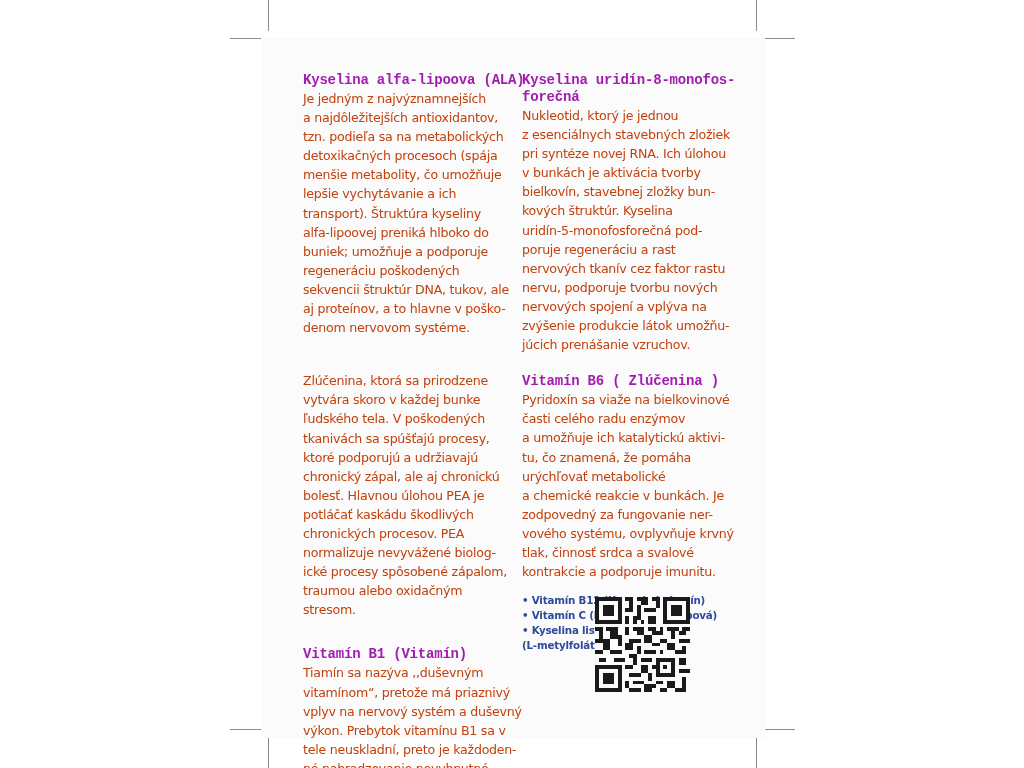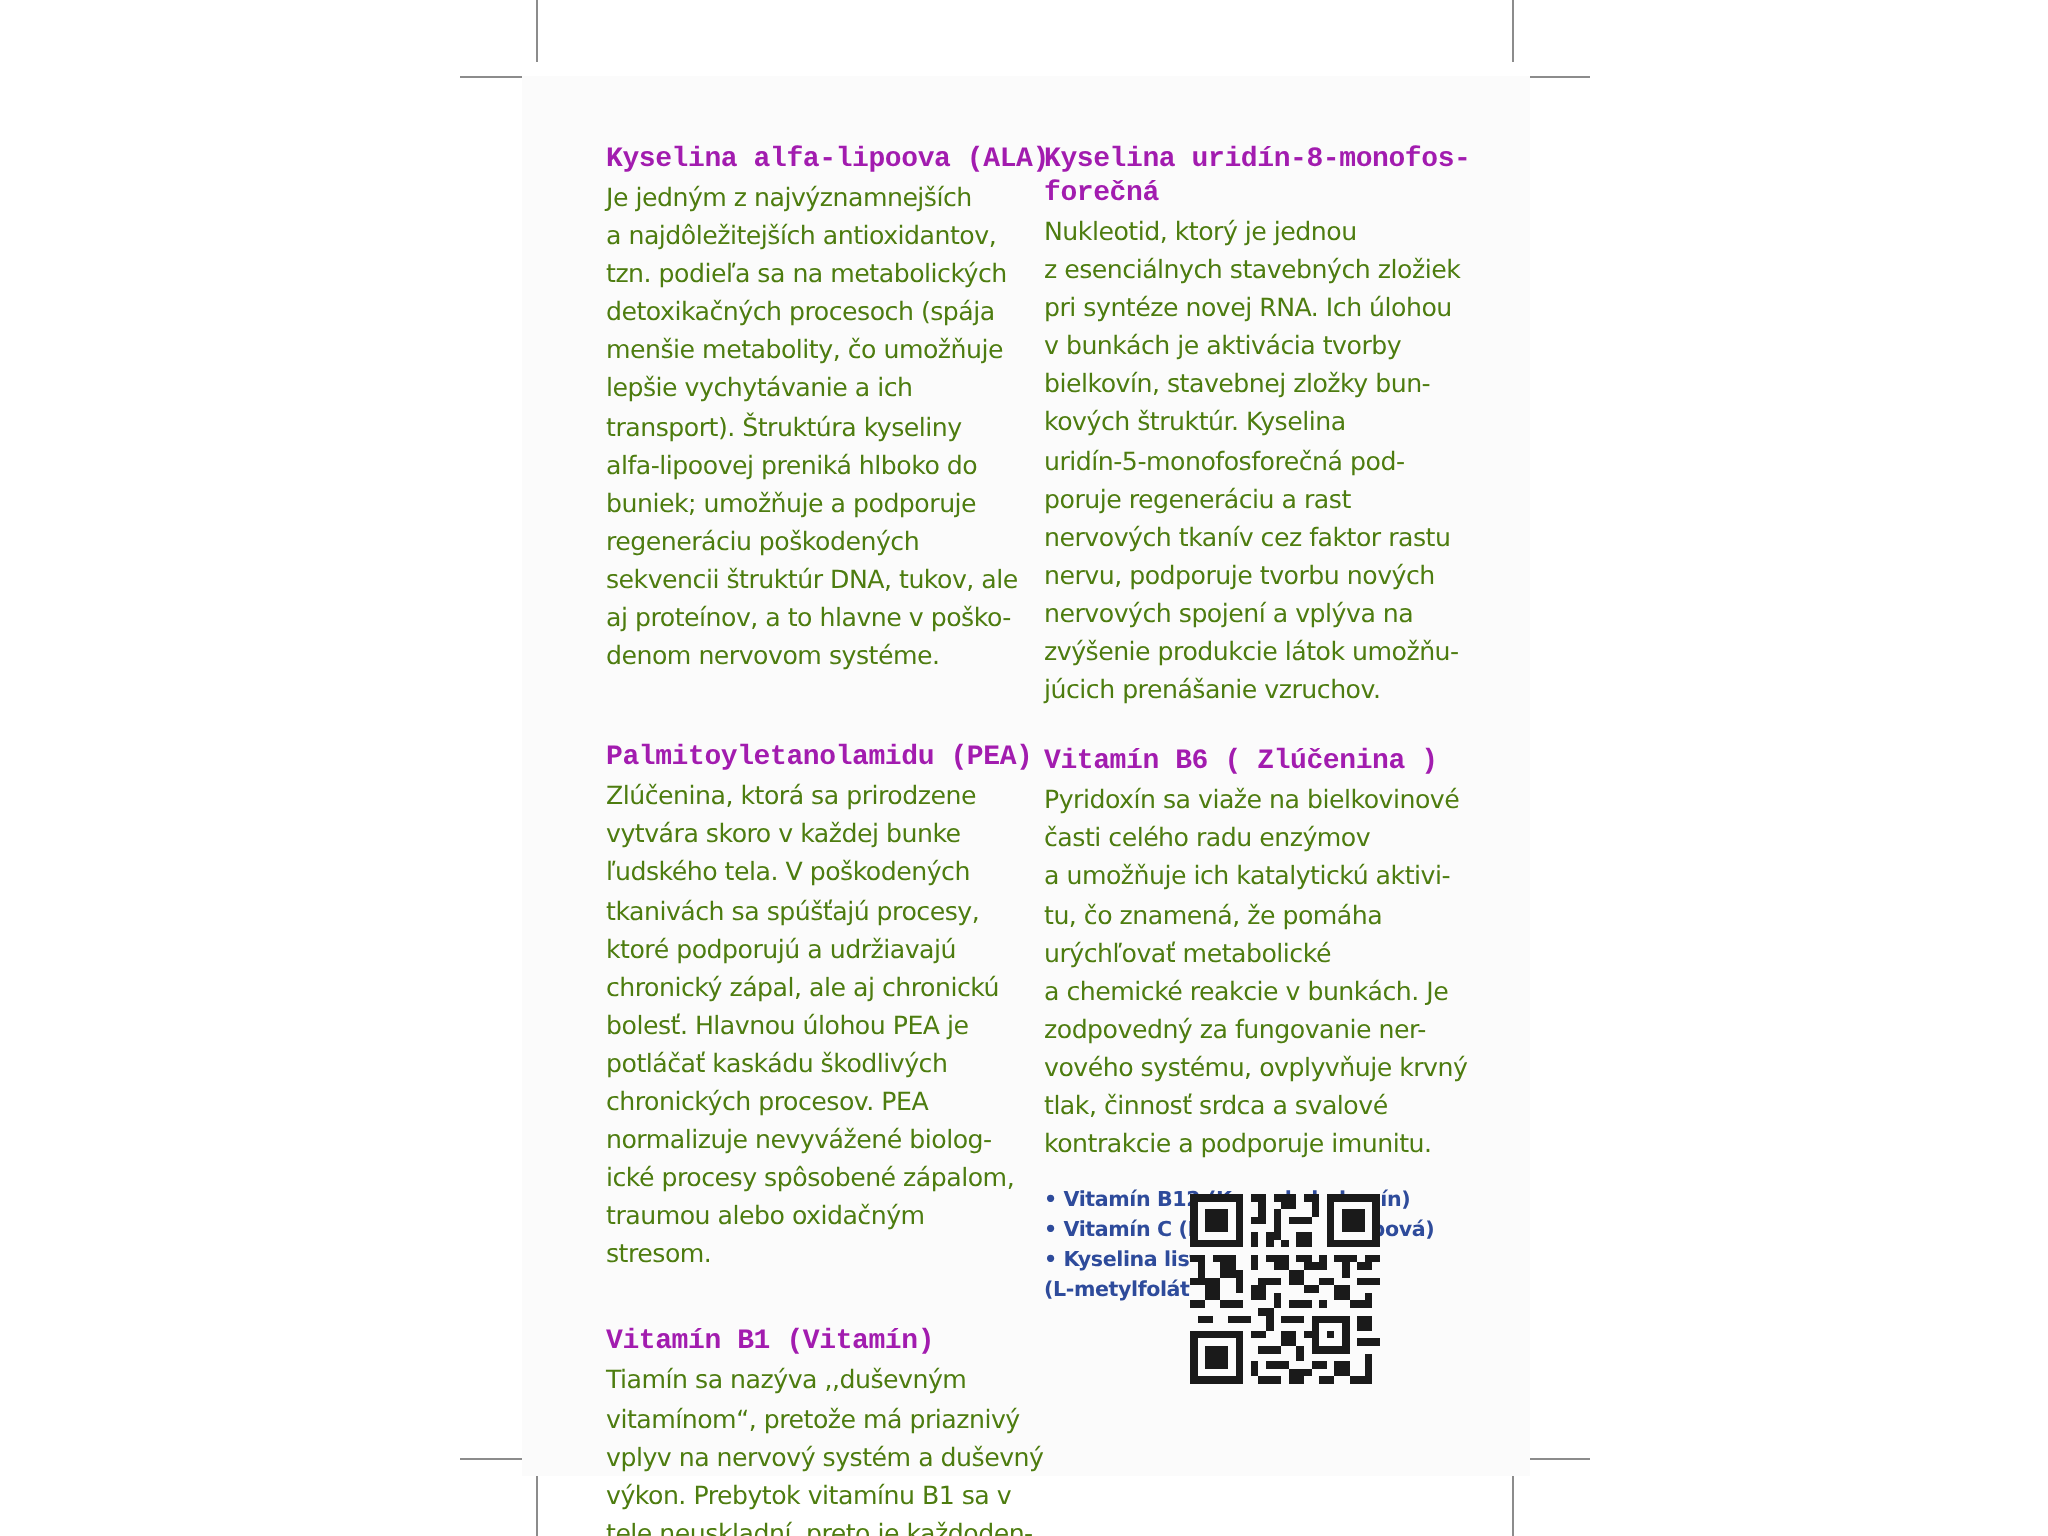--- a/index.html
+++ b/index.html
@@ -42,21 +42,21 @@
       line-height: 17px;
       letter-spacing: -0.2px;
       white-space: pre-line;
       font-family: Liberation Mono, monospace;
     }
     .body-text {
       font-size: 12.6px;
       line-height: 19.1px;
       letter-spacing: -0.25px;
       white-space: pre-line;
-      color: #4d7c0f;
+      color: #c2410c;
     }
     .bullets {
       list-style: none;
       margin: 0;
       padding: 0;
     }
     .bullets li {
       color: #2e4b9b;
       font-weight: bold;
       font-size: 10.3px;
@@ -97,21 +97,20 @@
 lepšie vychytávanie a ich
 transport). Štruktúra kyseliny
 alfa-lipoovej preniká hlboko do
 buniek; umožňuje a podporuje
 regeneráciu poškodených
 sekvencii štruktúr DNA, tukov, ale
 aj proteínov, a to hlavne v poško-
 denom nervovom systéme.</div>
   </div>
   <div class="section" style="margin-top:34px;">
-    <div class="heading">Palmitoyletanolamidu (PEA)</div>
     <div class="body-text">Zlúčenina, ktorá sa prirodzene
 vytvára skoro v každej bunke
 ľudského tela. V poškodených
 tkanivách sa spúšťajú procesy,
 ktoré podporujú a udržiavajú
 chronický zápal, ale aj chronickú
 bolesť. Hlavnou úlohou PEA je
 potláčať kaskádu škodlivých
 chronických procesov. PEA
 normalizuje nevyvážené biolog-

